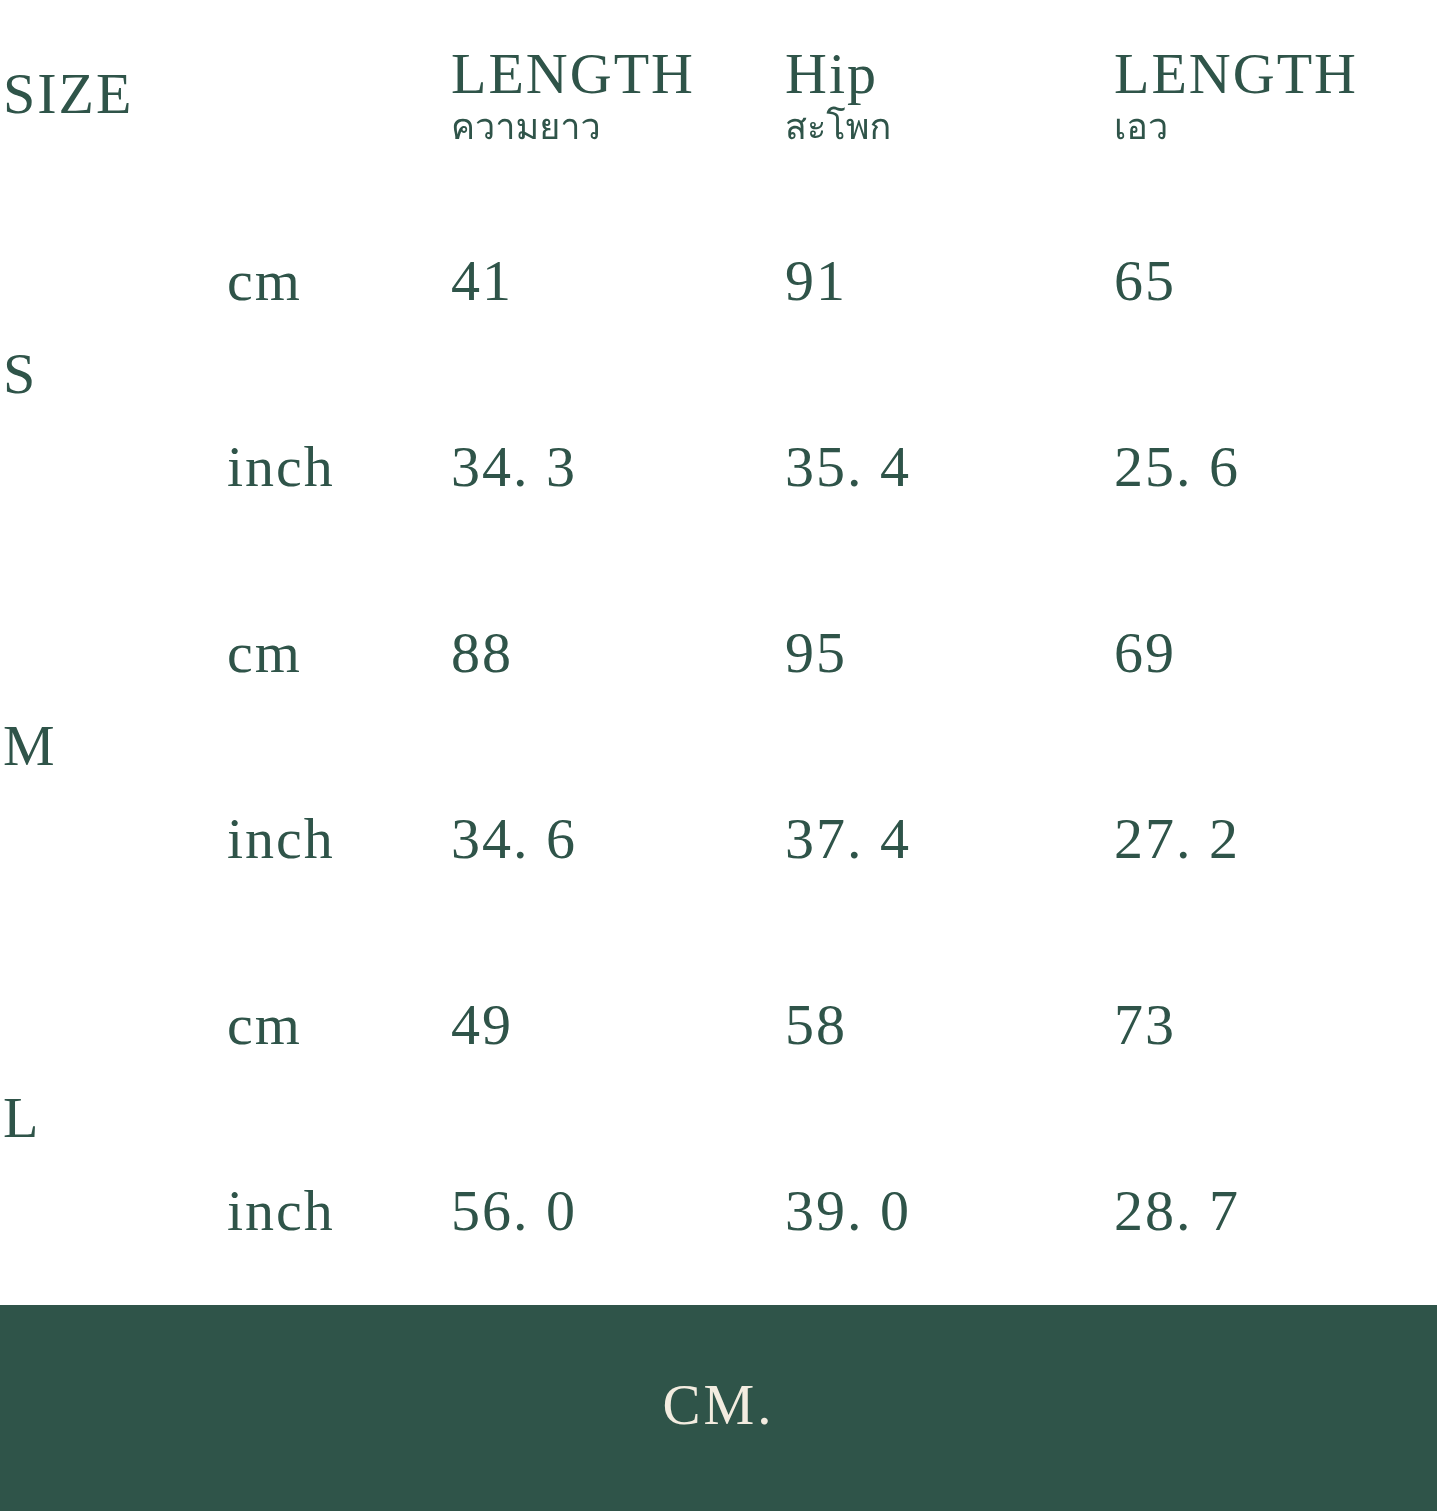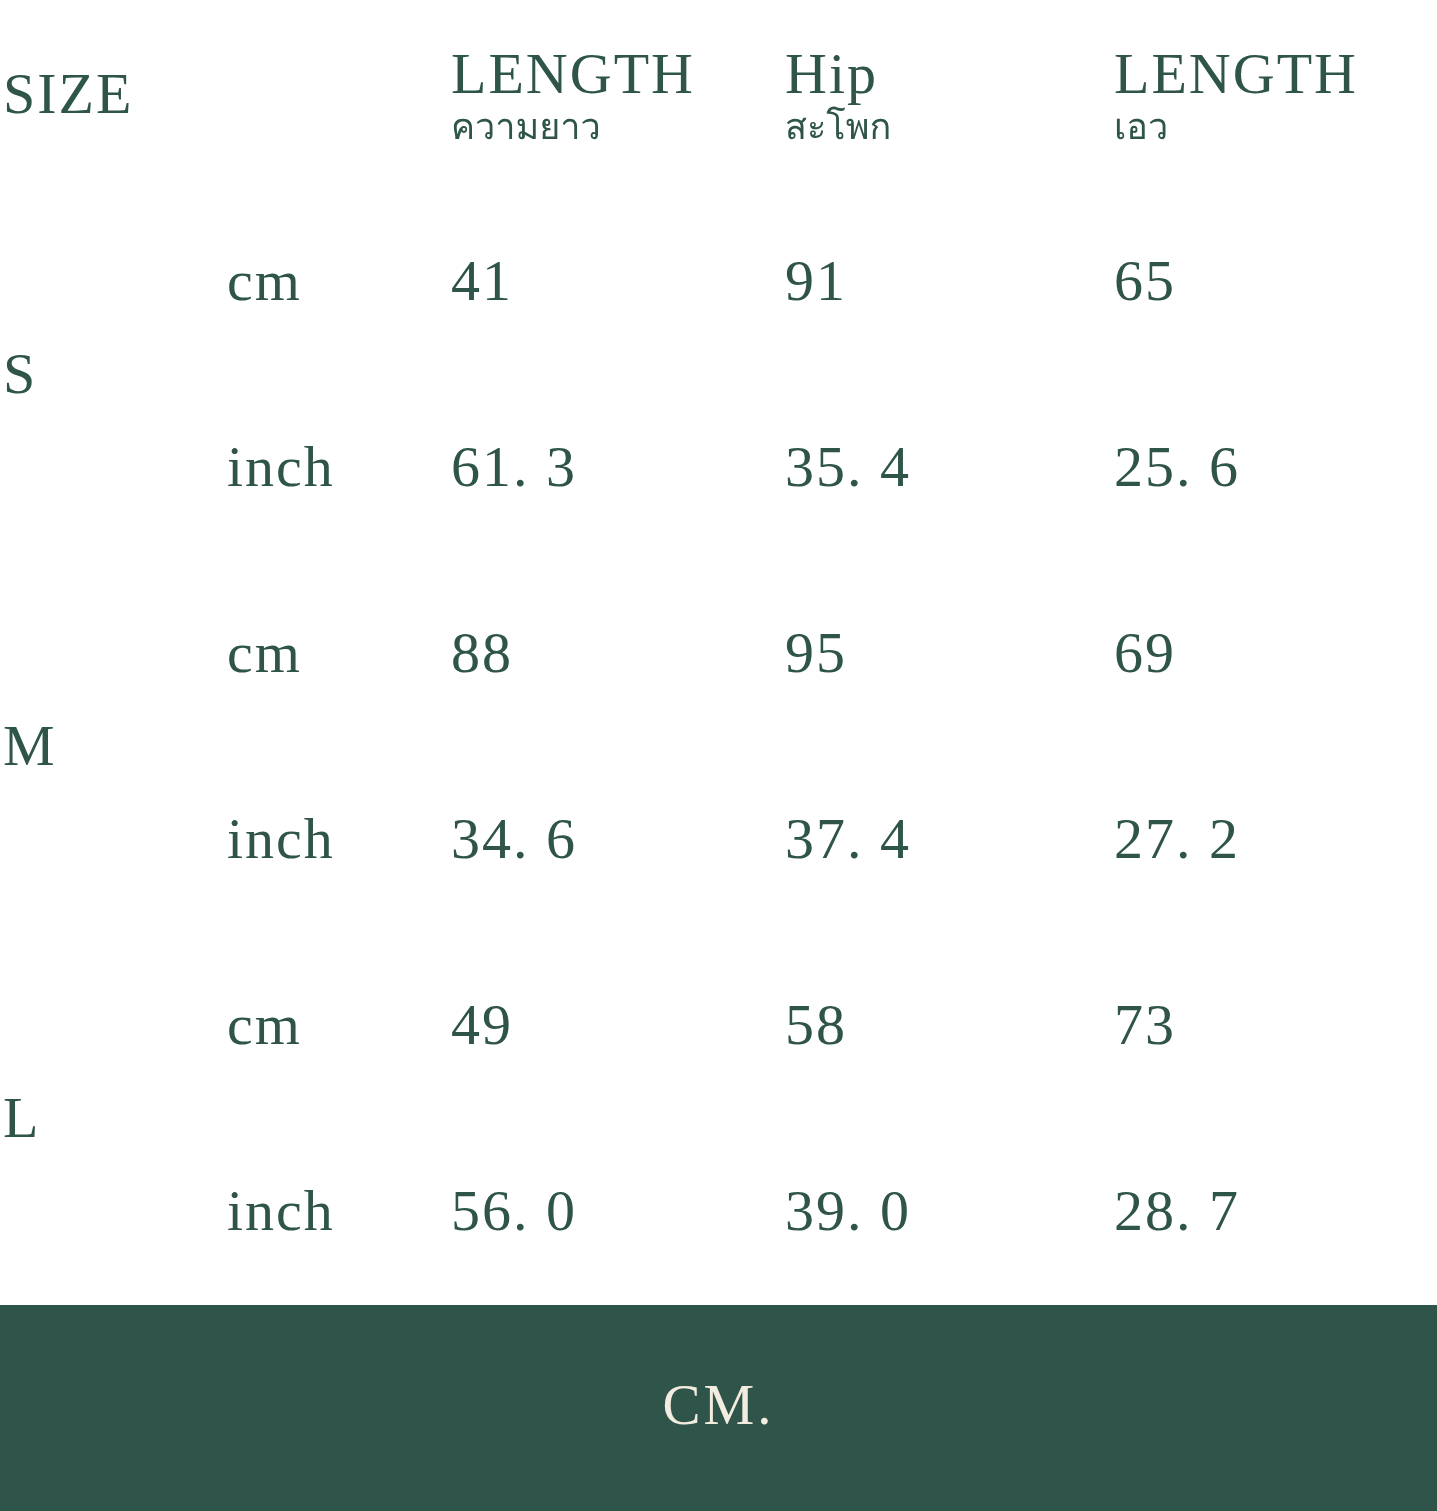--- a/index.html
+++ b/index.html
@@ -124,21 +124,21 @@
 
       <tr class="row-d">
         <td class="sizecell" rowspan="2">S</td>
         <td class="unitcell">cm</td>
         <td class="val">41</td>
         <td class="val">91</td>
         <td class="val">65</td>
       </tr>
       <tr class="row-d">
         <td class="unitcell">inch</td>
-        <td class="val">61. 3</td>
+        <td class="val">34. 3</td>
         <td class="val">35. 4</td>
         <td class="val">25. 6</td>
       </tr>
 
       <tr class="row-d">
         <td class="sizecell" rowspan="2">M</td>
         <td class="unitcell">cm</td>
         <td class="val">88</td>
         <td class="val">95</td>
         <td class="val">69</td>

